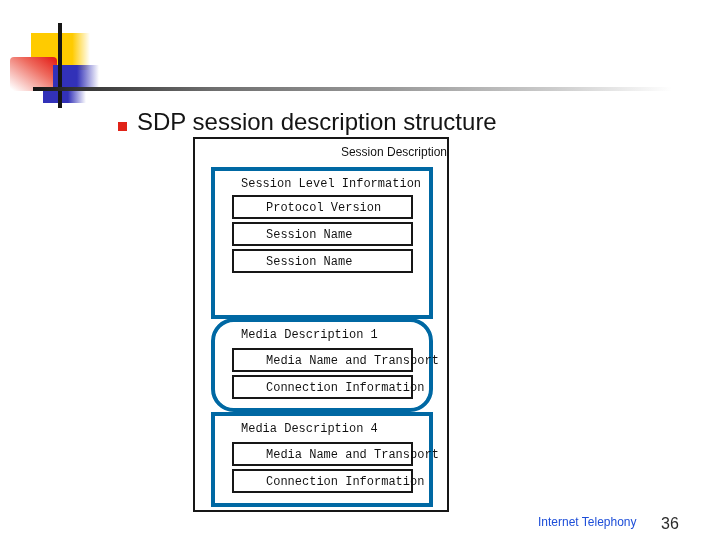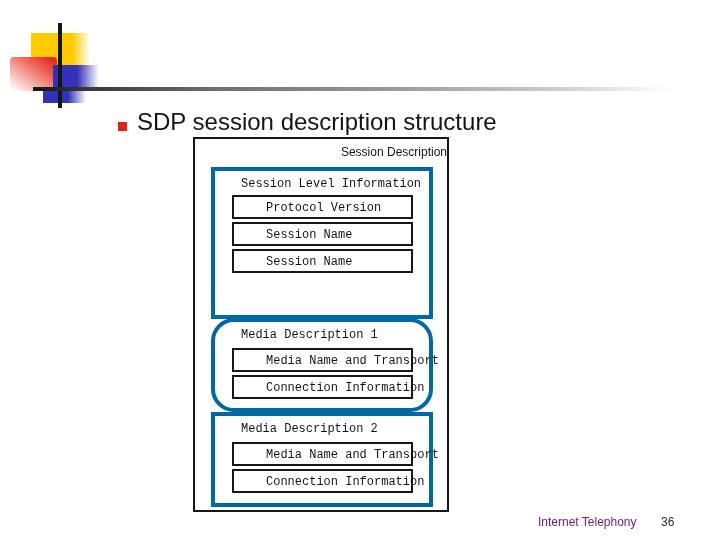--- a/index.html
+++ b/index.html
@@ -80,25 +80,25 @@
   .row {
     box-sizing:border-box;
     height:24px; border:2px solid #1c1c1c;
     line-height:23px; padding-left:32px;
     font-size:12px; background:#fff; white-space:nowrap;
   }
 
   
   .footer-label {
     position:absolute; left:538px; top:515px;
-    font-size:12px; color:#701a75; white-space:nowrap;text-align:right;
+    font-size:12px; color:#1d4ed8; white-space:nowrap;text-align:right;
   }
   .footer-page {
     position:absolute; left:661px; top:515px;
-    font-size:12px; color:#2b2b2b;
+    font-size:16px; color:#2b2b2b;
   }
 </style>
 </head>
 <body>
 
 <div class="logo">
   <div class="logo-yellow"></div>
   <div class="logo-red"></div>
   <div class="logo-blue-upper"></div>
   <div class="logo-blue-lower"></div>
@@ -123,21 +123,21 @@
 
   <div class="sec sec-media1">
     <div class="sec-title">Media Description 1</div>
     <div class="rows rows-media">
       <div class="row">Media Name and Transport</div>
       <div class="row">Connection Information</div>
     </div>
   </div>
 
   <div class="sec sec-media2">
-    <div class="sec-title">Media Description 2</div>
+    <div class="sec-title">Media Description 4</div>
     <div class="rows rows-media">
       <div class="row">Media Name and Transport</div>
       <div class="row">Connection Information</div>
     </div>
   </div>
 </div>
 
 <div class="footer-label">Internet Telephony</div>
 <div class="footer-page">36</div>
 

